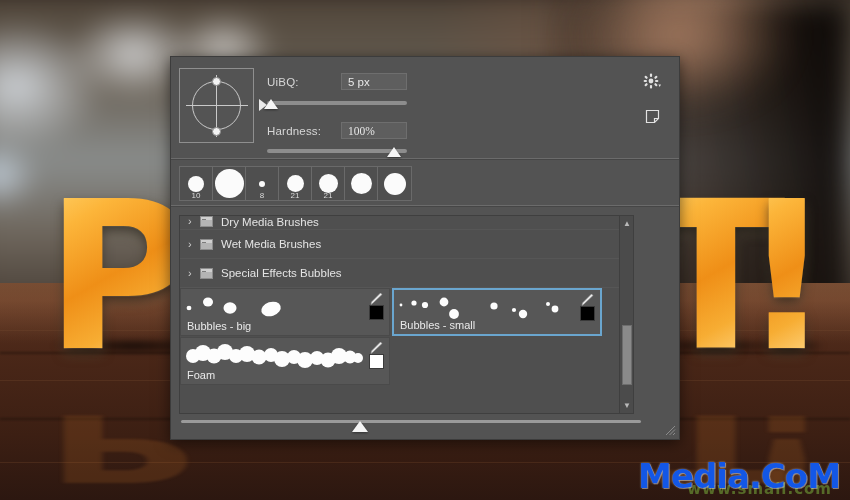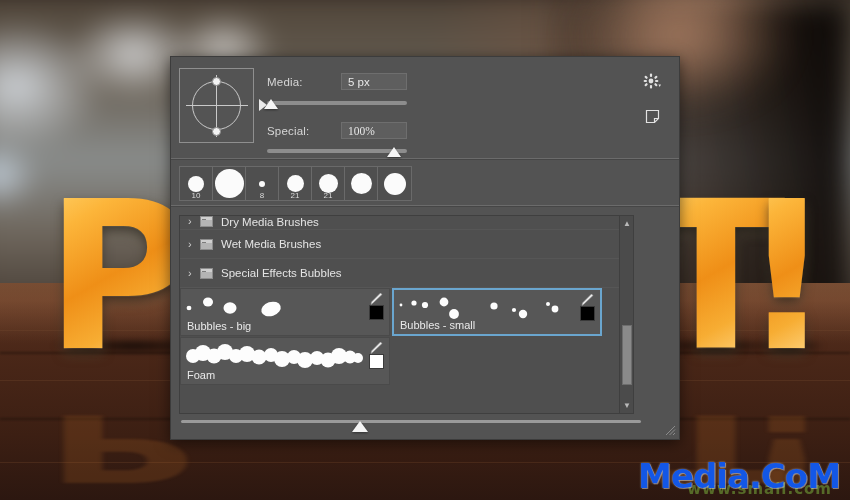--- a/index.html
+++ b/index.html
@@ -282,26 +282,26 @@
 
     <div id="angle-box">
       <div class="ab-circle"></div>
       <div class="ab-hline"></div>
       <div class="ab-vline"></div>
       <div class="ab-dot t"></div>
       <div class="ab-dot b"></div>
     </div>
     <div class="ab-arrow" style="left:88px;top:42px;"></div>
 
-    <span class="fld-label" style="left:96px;top:19px;">Media:</span>
+    <span class="fld-label" style="left:96px;top:19px;">UiBQ:</span>
     <div class="fld-box" style="left:170px;top:16px;">5 px</div>
     <div class="slider" style="left:96px;top:44px;width:140px;"></div>
     <div class="slider-knob" style="left:93px;top:42px;"></div>
 
-    <span class="fld-label" style="left:96px;top:68px;">Special:</span>
+    <span class="fld-label" style="left:96px;top:68px;">Hardness:</span>
     <div class="fld-box" style="left:170px;top:65px;font-family:Liberation Serif, serif;">100%</div>
     <div class="slider" style="left:96px;top:92px;width:140px;"></div>
     <div class="slider-knob" style="left:216px;top:90px;"></div>
 
     <span id="gear-icon">
       <svg width="18" height="18" viewBox="0 0 18 18">
         <g fill="#e2e2e2">
           <circle cx="8" cy="8" r="2.4"></circle>
           <g>
             <rect x="6.9" y="0.6" width="2.2" height="3.4" rx="1"></rect>

